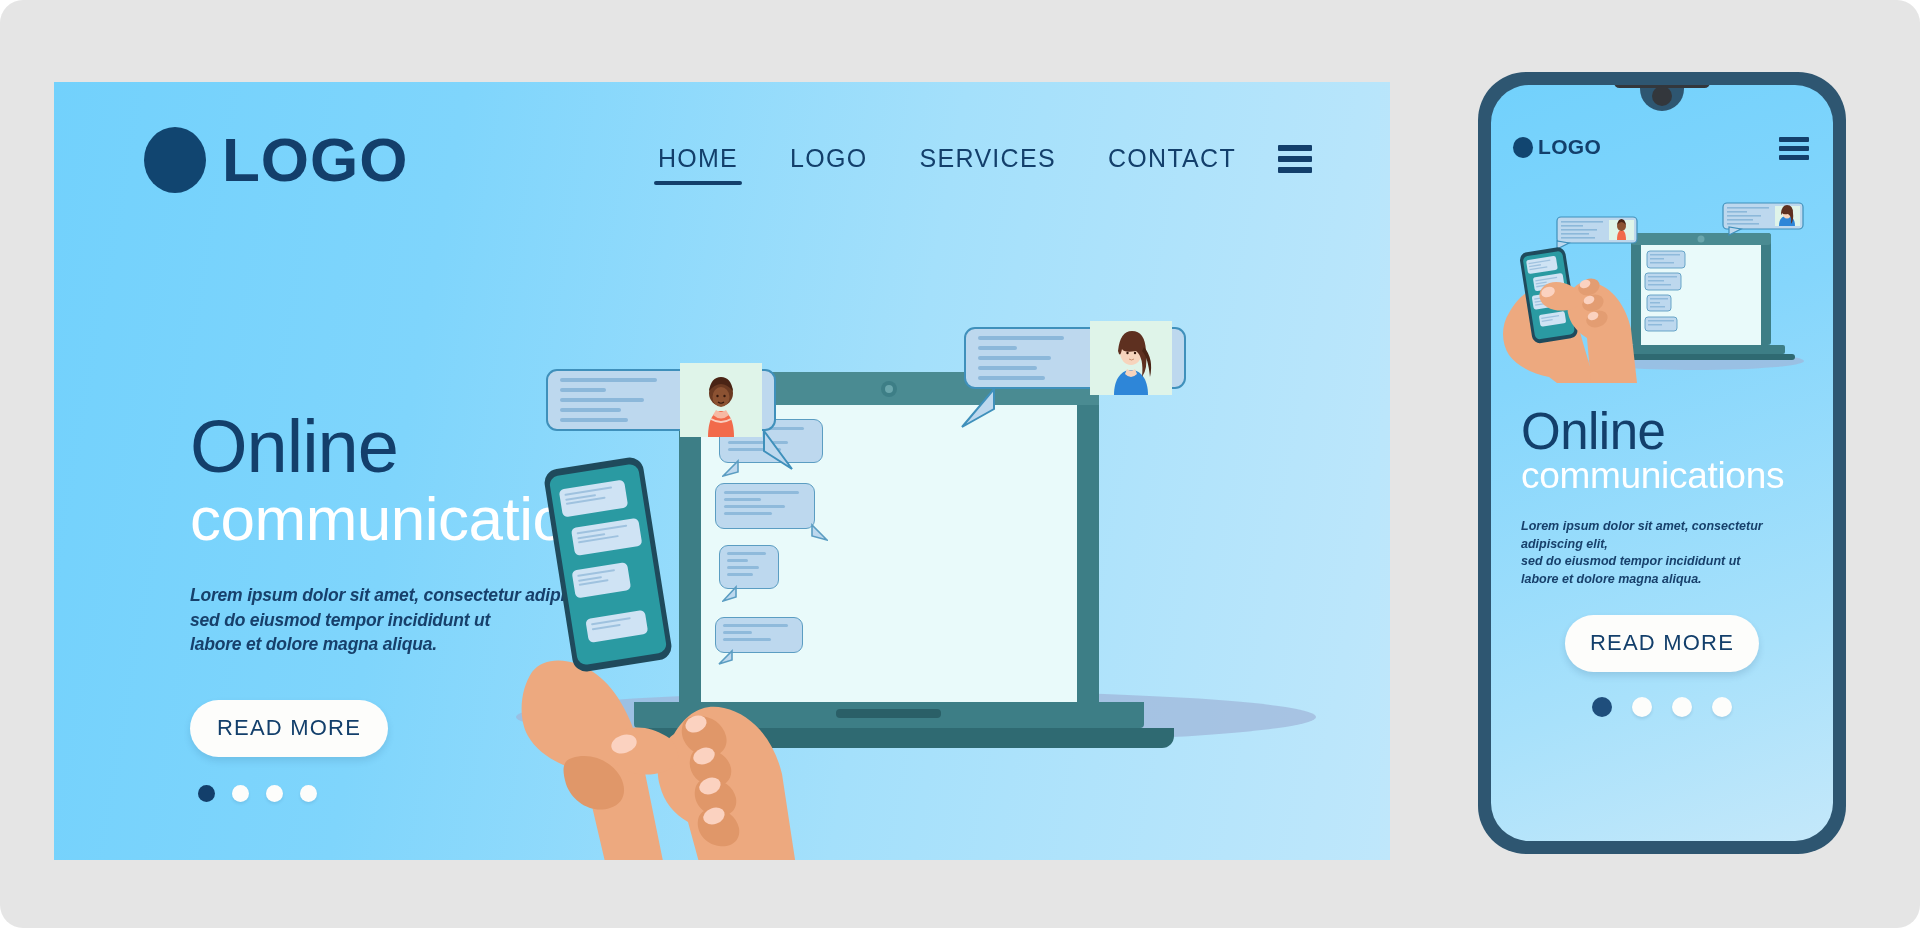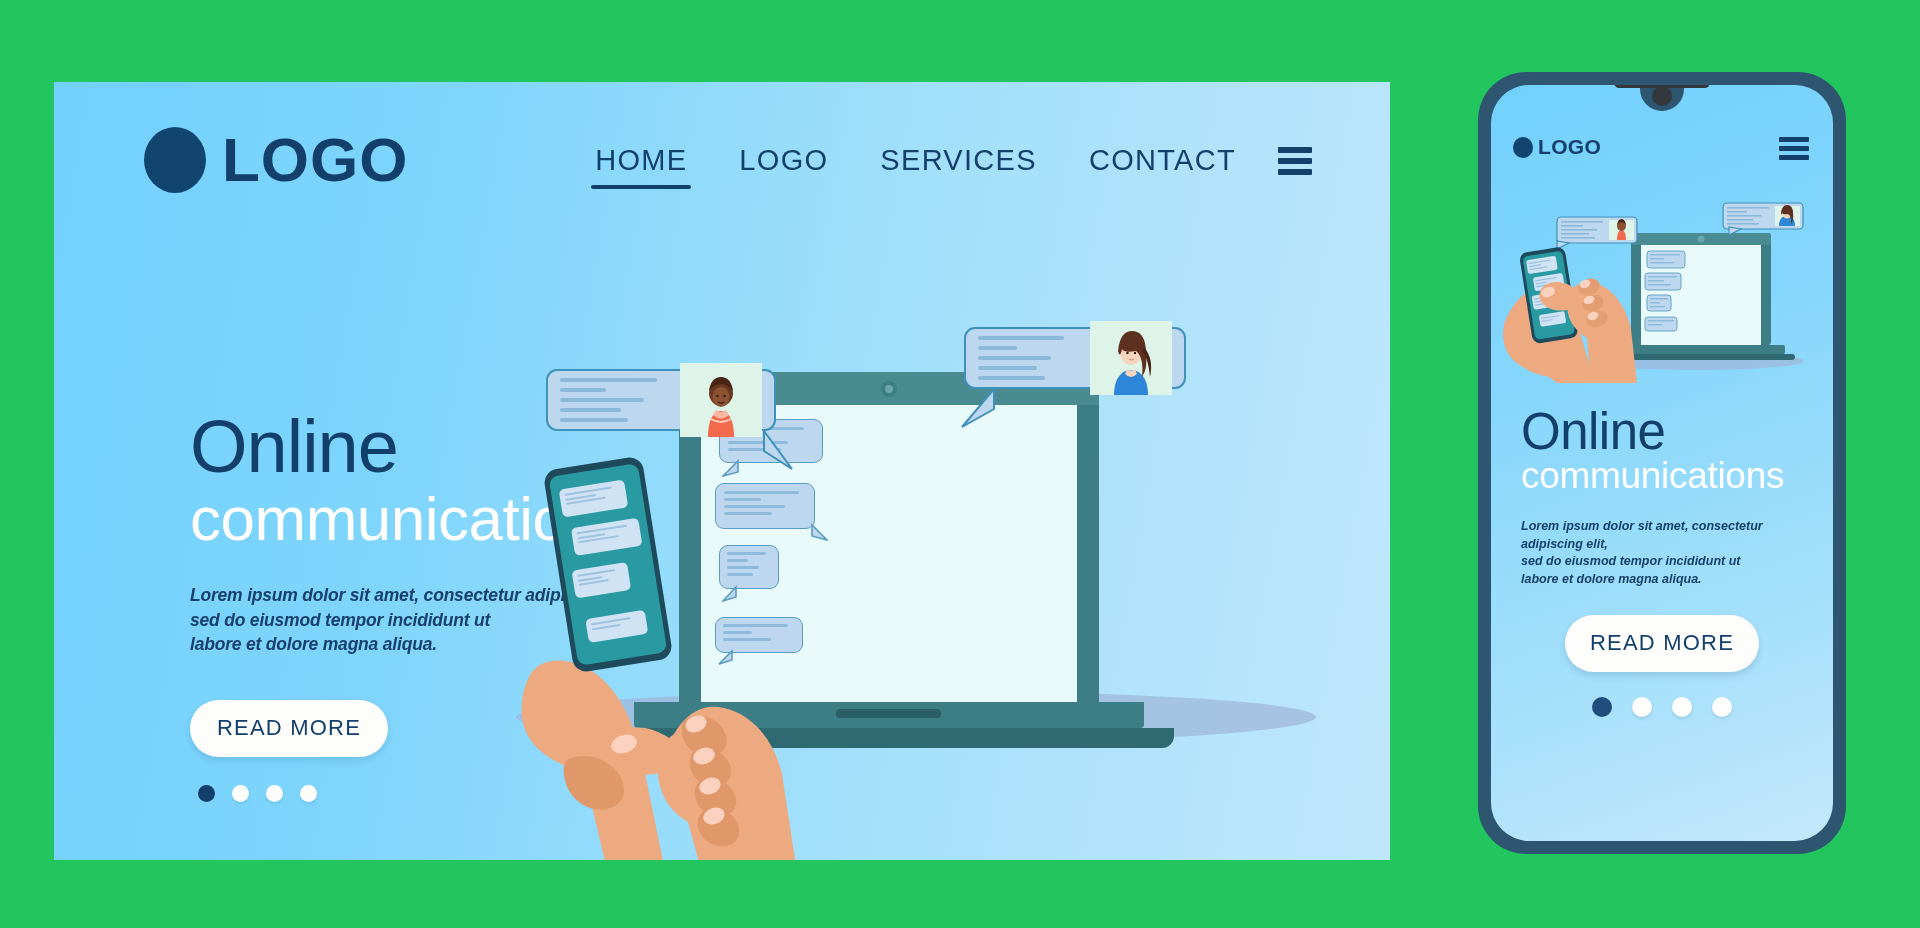--- a/index.html
+++ b/index.html
@@ -1,36 +1,36 @@
 <!DOCTYPE html>
 <html><head>
 <meta charset="utf-8">
 <style>
   * { margin:0; padding:0; box-sizing:border-box; }
   html,body{ width:1920px; height:928px; background:#ffffff; overflow:hidden;
     font-family:"Liberation Sans", sans-serif; }
 
-  .stage{ position:relative; width:1920px; height:928px; background:#22c55e; }
+  .stage{ position:relative; width:1920px; height:928px; background:#e5e5e5;border-radius:23px; }
 
   
   .desktop{
     position:absolute; left:54px; top:82px; width:1336px; height:778px;
     background:linear-gradient(100deg,#72d1fc 0%,#7fd5fc 28%,#a4e0fb 62%,#bfe7fb 100%);
     overflow:hidden;
   }
 
   
   .dt-header{ position:absolute; left:0; top:0; width:100%; height:140px; }
   .logo-wrap{ position:absolute; left:90px; top:42px; display:flex; align-items:center; gap:16px; }
   .logo-dot{ width:62px; height:66px; border-radius:50%; background:#114570; }
   .logo-text{ font-size:62px; font-weight:bold; color:#133f6b; letter-spacing:1px;
     font-family:"Liberation Sans", sans-serif; }
 
   .nav{ position:absolute; right:78px; top:62px; display:flex; align-items:center; gap:0; }
-  .nav-item{ font-size:29px; letter-spacing:1.3px; color:#133f6b; padding:0 26px;
+  .nav-item{ font-size:25px; letter-spacing:1.3px; color:#133f6b; padding:0 26px;
     position:relative; white-space:nowrap; cursor:pointer; }
   .nav-item.active::after{ content:""; position:absolute; left:22px; right:22px;
     bottom:-12px; height:4px; background:#133f6b; border-radius:2px; }
   .burger{ margin-left:16px; display:flex; flex-direction:column; gap:5px; cursor:pointer; }
   .burger span{ display:block; width:34px; height:6px; background:#133f6b; border-radius:1px; }
 
   
   .hero{ position:absolute; left:136px; top:330px; width:470px; }
   .h-title{ font-size:74px; font-weight:normal; color:#133f6b; line-height:0.95;
     letter-spacing:-1px; }

